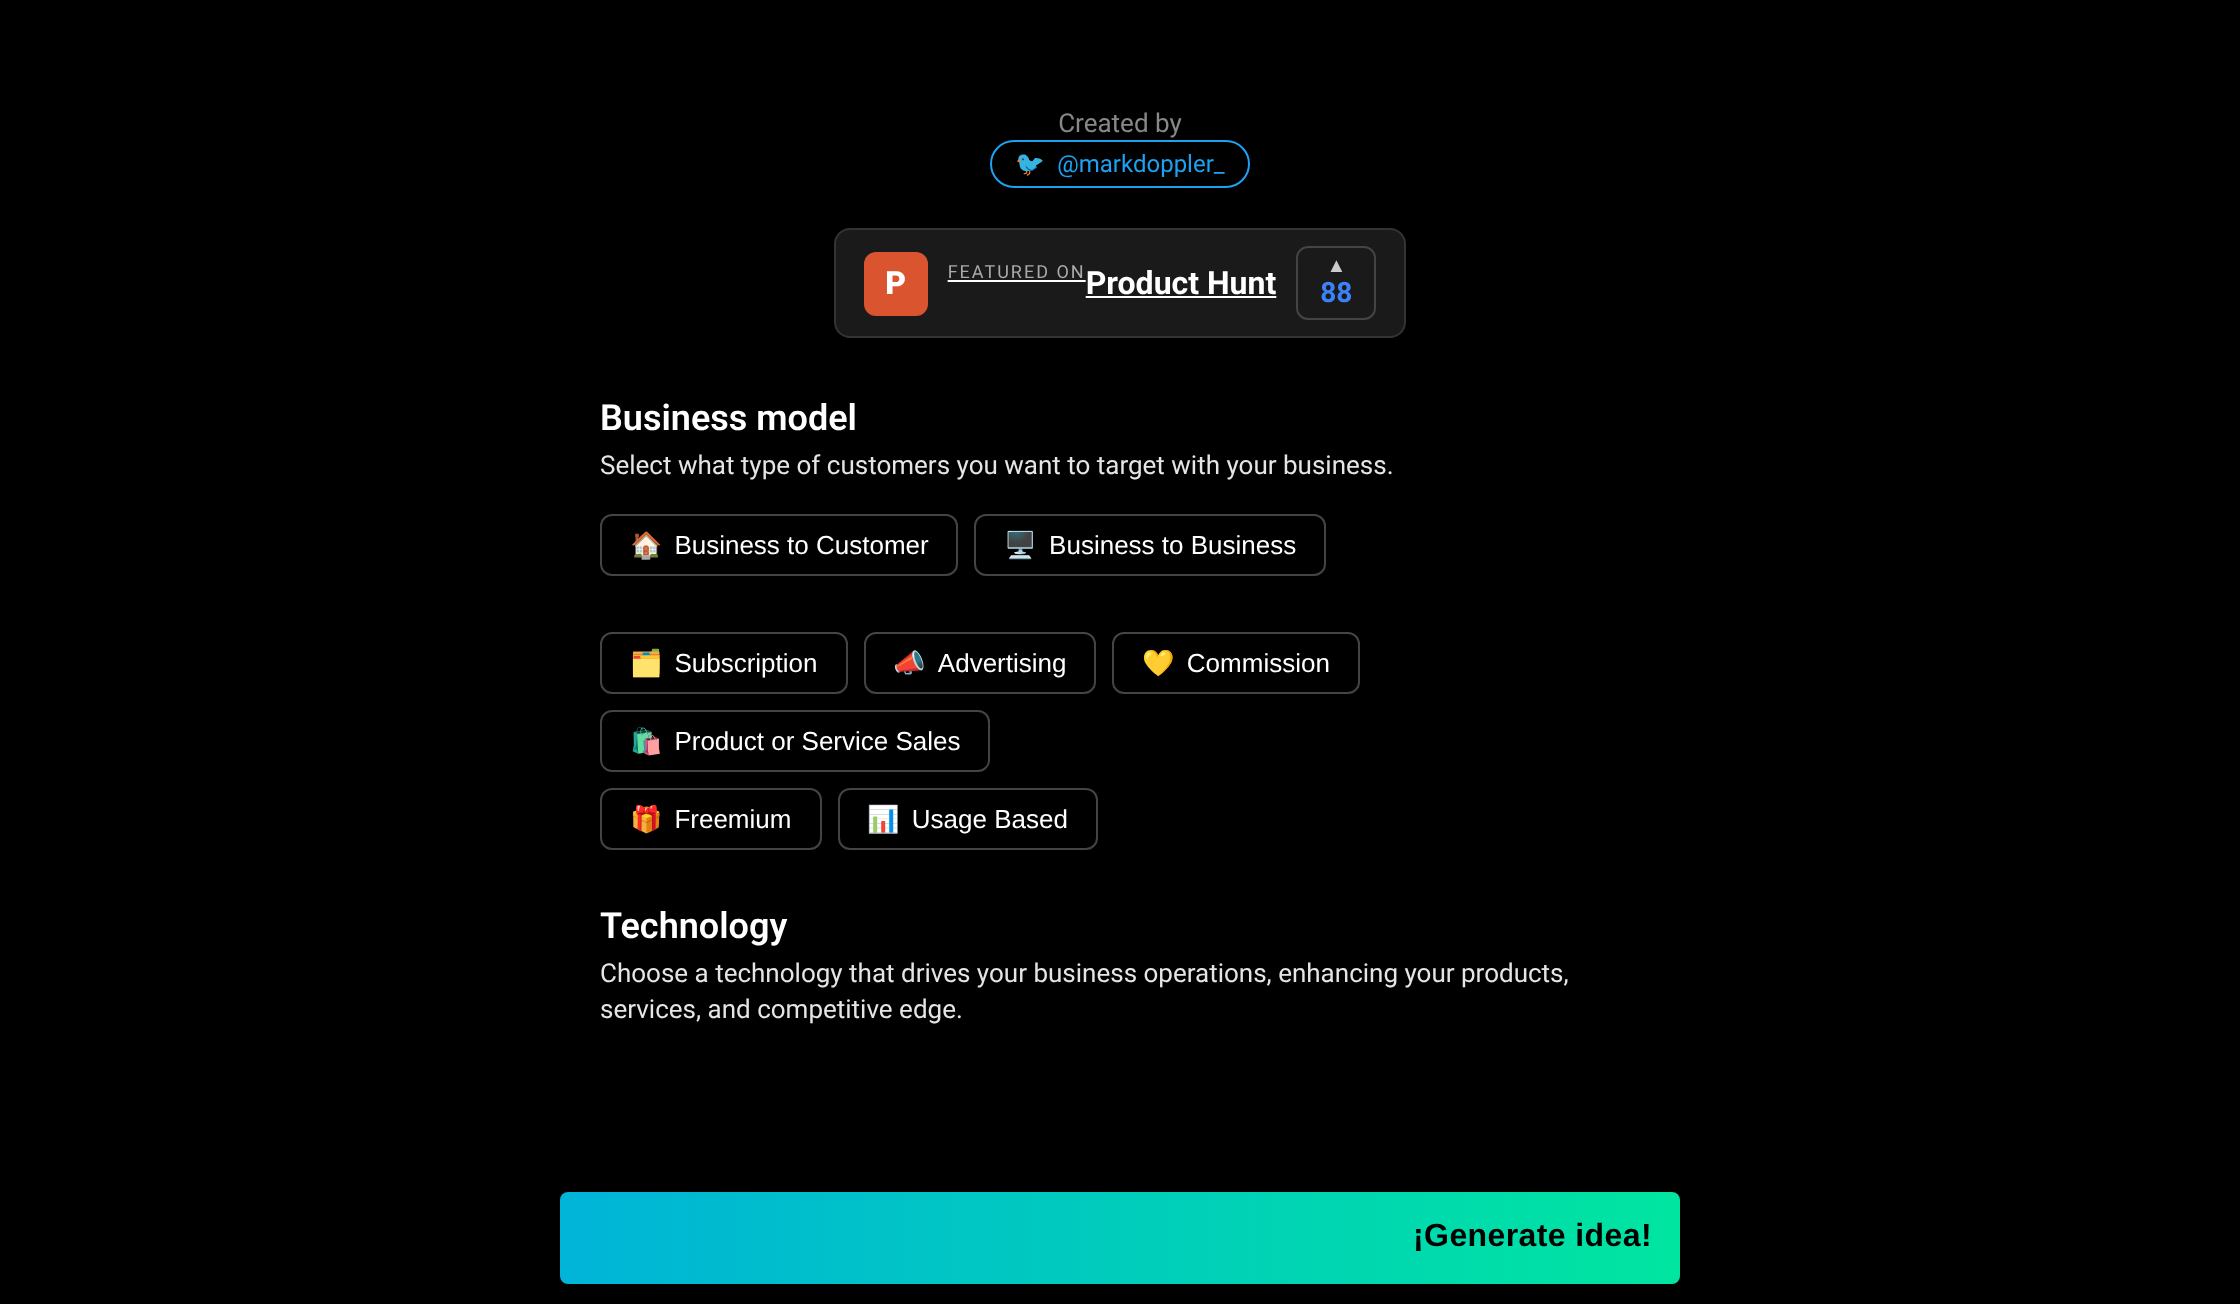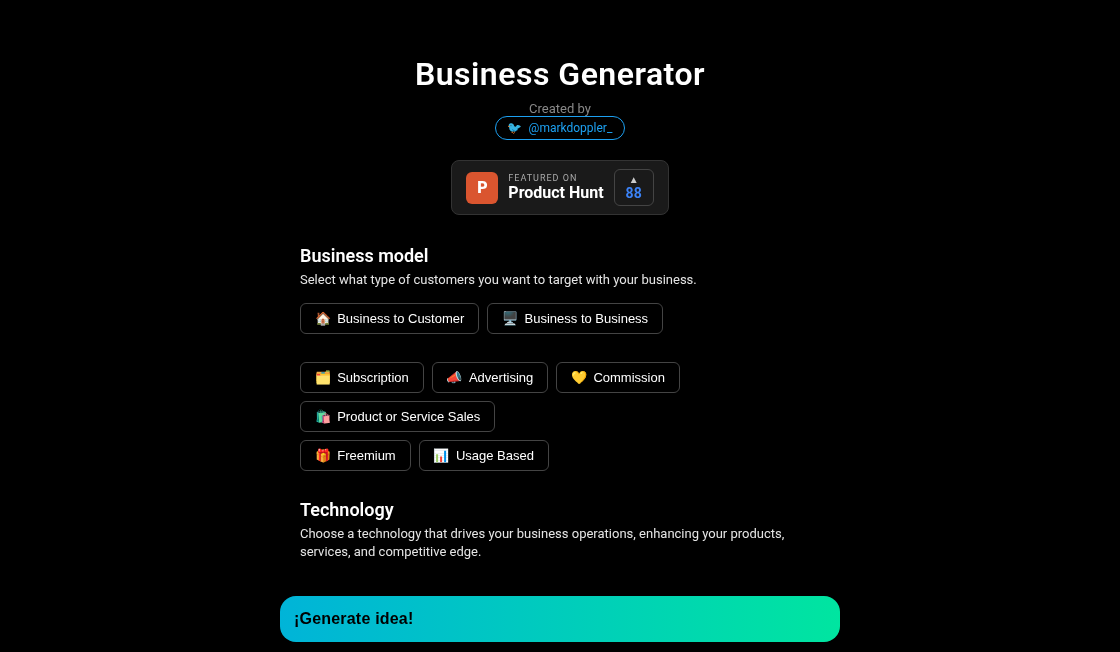--- a/index.html
+++ b/index.html
@@ -86,21 +86,22 @@
       align-items: center;
       justify-content: center;
       font-weight: 900;
       font-size: 16px;
       color: white;
       flex-shrink: 0;
     }
 
     .ph-text {
       display: flex;
-      flex-direction: column;
+      flex-direction: row;
+      text-decoration: underline;
     }
 
     .ph-featured {
       font-size: 9px;
       color: #aaaaaa;
       letter-spacing: 1px;
       text-transform: uppercase;
     }
 
     .ph-name {
@@ -185,37 +186,36 @@
       background: linear-gradient(to top, #000 60%, transparent);
     }
 
     .generate-button {
       width: 100%;
       max-width: 560px;
       margin: 0 auto;
       display: block;
       padding: 14px;
       border: none;
-      border-radius: 16px;
+      border-radius: 4px;
       background: linear-gradient(to right, #00b4d8, #00e5a0);
       color: #000000;
       font-size: 16px;
       font-weight: 700;
       cursor: pointer;
-      text-align: left;
+      text-align: right;
       letter-spacing: 0.2px;
     }
   </style>
 </head>
 <body>
 
 <div class="page-container">
 
   <div class="header-section">
-    <h1 class="page-title">Business Generator</h1>
     <p class="created-by">Created by</p>
     <div class="twitter-badge">
       <span class="twitter-icon">🐦</span>
       <span>@markdoppler_</span>
     </div>
     <div class="product-hunt-badge">
       <div class="ph-logo">
         <span>P</span>
       </div>
       <div class="ph-text">

